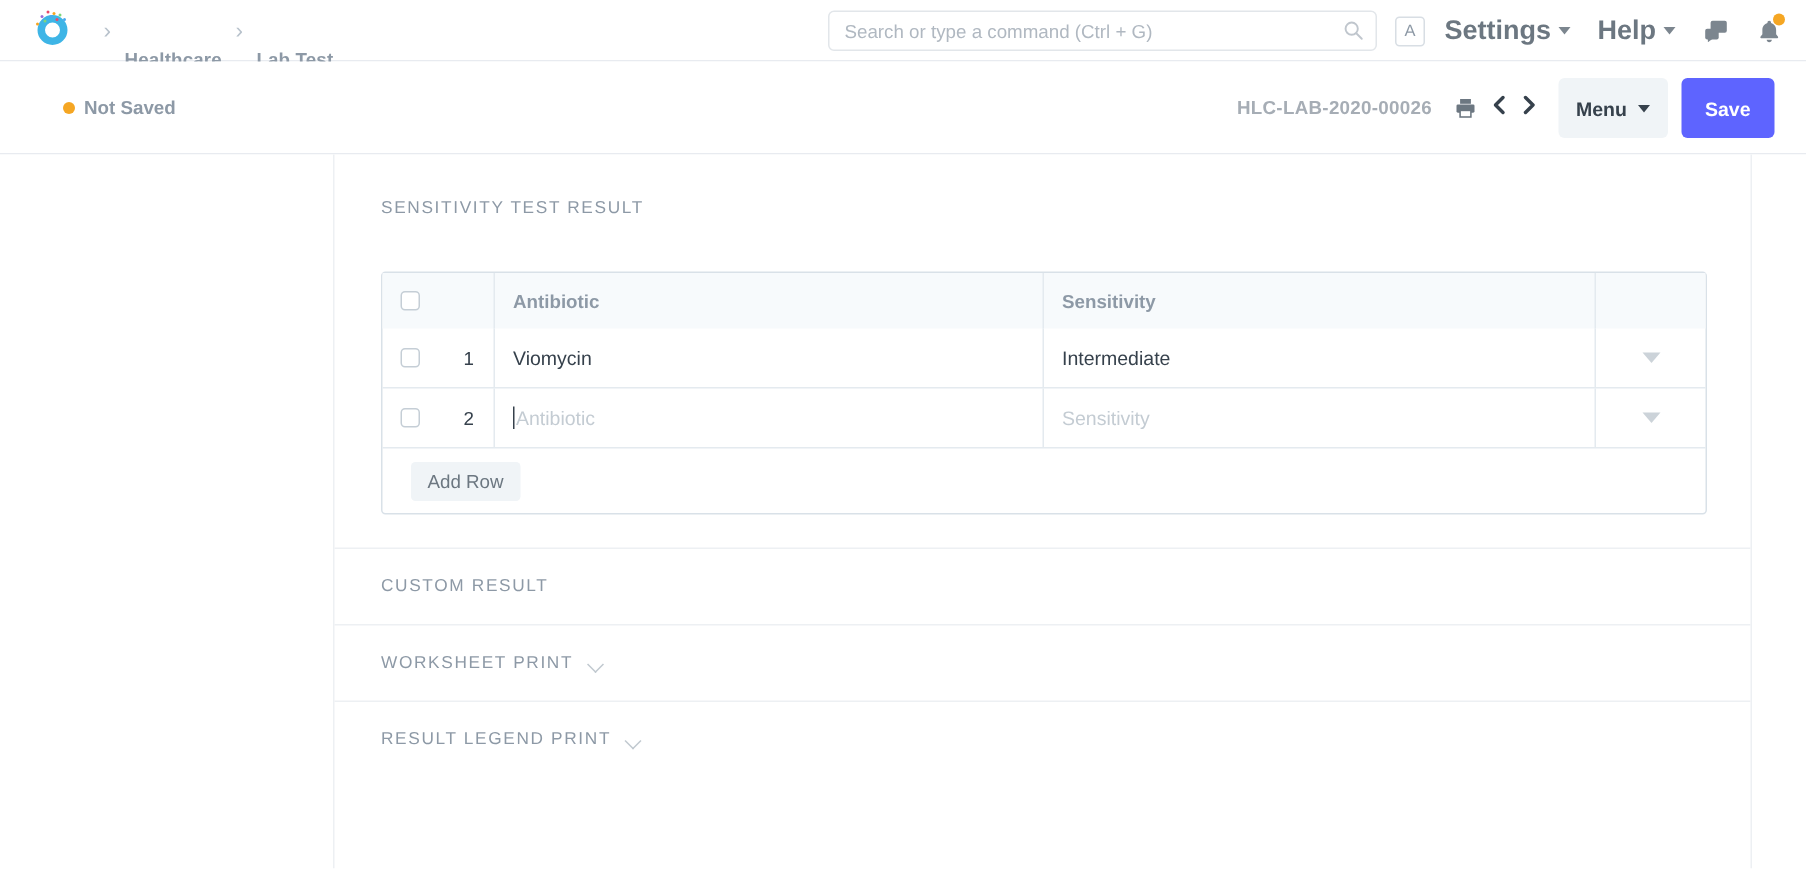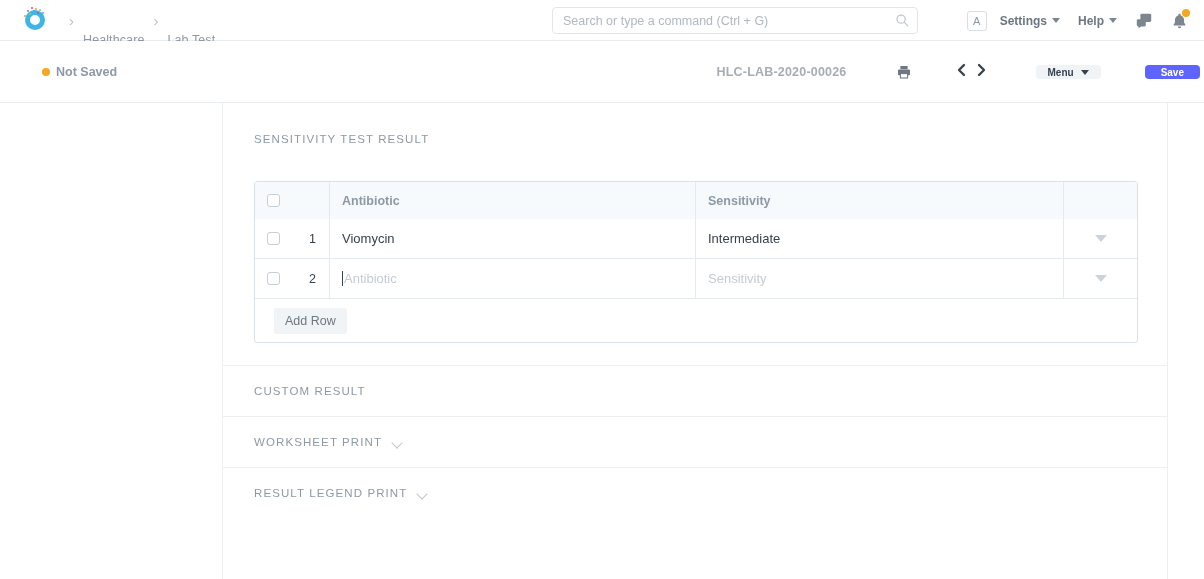--- a/index.html
+++ b/index.html
@@ -33,21 +33,21 @@
     border: 5px solid #3eb5e6;
     background: transparent;
   }
   .logo .dot { position: absolute; width: 2px; height: 2px; border-radius: 50%; }
   .bc { display: flex; align-items: center; margin-left: 12px; }
   .bc-sep {
     color: #b8c2cc; font-size: 15px; margin: 0 9px; font-weight: 400;
     line-height: 1;
   }
   .bc-item {
-    font-size: 12.5px; font-weight: normal; color: #8d99a6;
+    font-size: 12.5px; font-weight: bold; color: #8d99a6;
     letter-spacing: .1px; white-space: nowrap; margin-top: 40px;
   }
   .search-wrap {
     position: absolute;
     left: 552px; top: 7px;
     width: 366px; height: 27px;
   }
   .search-input {
     width: 100%; height: 100%;
     border: 1px solid #e2e6ea;
@@ -70,21 +70,21 @@
     height: 41px; display: flex; align-items: center; gap: 0;
   }
   .avatar-box {
     width: 20px; height: 20px;
     border: 1px solid #d8dee4; border-radius: 3px;
     color: #8d99a6; font-size: 11px;
     display: flex; align-items: center; justify-content: center;
     margin-right: 13px;
   }
   .nav-link {
-    font-size: 12px; font-weight: bold; color: #6c7781;
+    font-size: 18px; font-weight: bold; color: #6c7781;
     display: flex; align-items: center; gap: 5px;
     margin-right: 18px; white-space: nowrap;
   }
   .caret {
     width: 0; height: 0;
     border-left: 4px solid transparent;
     border-right: 4px solid transparent;
     border-top: 5px solid #7c868f;
     display: inline-block;
   }
@@ -114,32 +114,32 @@
     margin-left: 14px;
   }
   .ind-dot {
     width: 8px; height: 8px; border-radius: 50%;
     background: #f5a623;
   }
   .ind-label {
     font-size: 12.5px; font-weight: bold; color: #8d99a6;
   }
   .head-right {
-    position: absolute; right: 4px; top: 0; height: 62px;
-    display: flex; align-items: center; gap: 35px;
+    position: absolute; right: 21px; top: 0; height: 62px;
+    display: flex; align-items: center;
   }
   .docid {
     font-size: 12.5px; color: #a6adb5; font-weight: bold;
     letter-spacing: .2px; margin-right: 14px;
   }
   .head-ico { margin-right: 9px; display: flex; align-items: center; }
   .nav-arrows { display: flex; align-items: center; gap: 7px; margin-right: 14px; }
   .btn {
-    height: 14px; border-radius: 4px;
-    font-size: 10px; font-weight: bold;
+    height: 40px; border-radius: 4px;
+    font-size: 13px; font-weight: bold;
     display: flex; align-items: center; justify-content: space-between;
     padding: 0 12px; white-space: nowrap; cursor: pointer;
     border: none;
     font-family: "Liberation Sans", sans-serif;
   }
   .btn-default {
     background: #f0f4f7; color: #36414c;
     gap: 7px;
   }
   .btn-primary {

